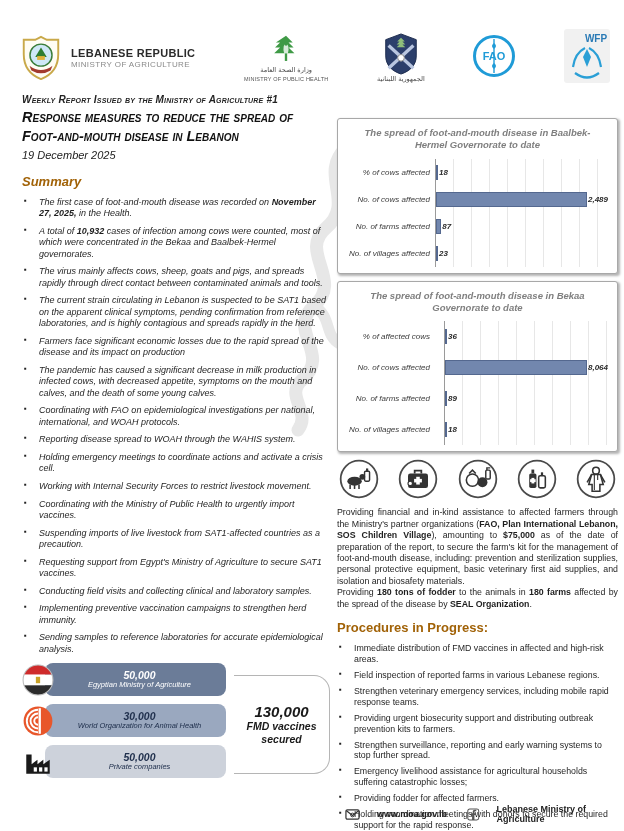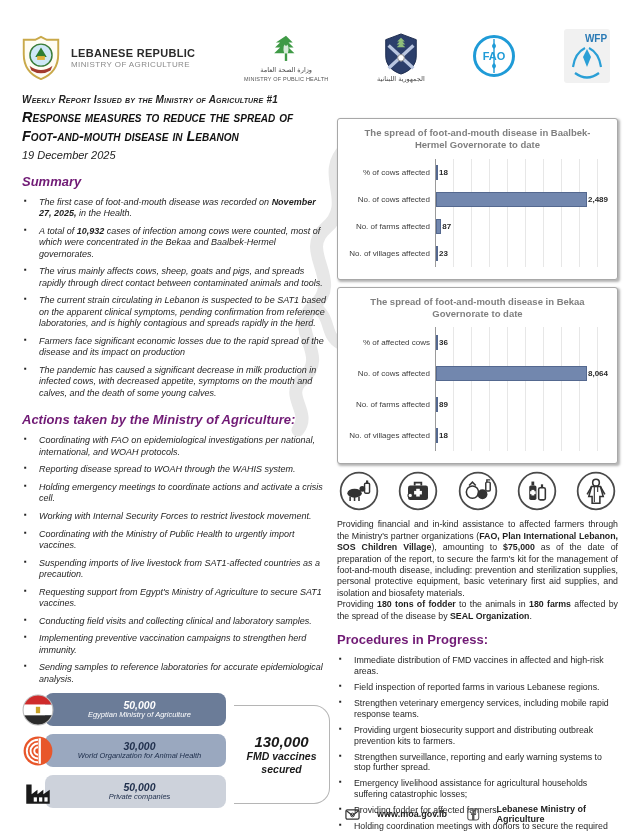--- a/index.html
+++ b/index.html
@@ -14,21 +14,21 @@
   .moa-text .t2{font-size:8px;color:#8a8a8a;letter-spacing:.4px;margin-top:2px;}
   .stack{display:flex;flex-direction:column;align-items:center;line-height:1.1;}
   .tiny-ar{font-size:6.5px;color:#444;margin-top:1px;font-family:"DejaVu Sans",sans-serif;}
   .tiny-en{font-size:5.5px;color:#555;letter-spacing:.2px;margin-top:1px;}
   
   .left-col{position:absolute;left:22px;top:94px;width:308px;z-index:2;font-style:italic;}
   .right-col{position:absolute;left:337px;top:118px;width:281px;z-index:2;}
   .kicker{font-size:10px;font-weight:bold;font-variant:small-caps;letter-spacing:.2px;color:#222;}
   .main-title{font-size:14.5px;font-weight:bold;font-variant:small-caps;line-height:1.3;margin-top:3px;color:#111;}
   .date-line{font-size:11px;margin-top:3px;color:#222;}
-  .section-h{font-size:13px;font-weight:bold;margin:13px 0 8px;color:#701a75;}
+  .section-h{font-size:13px;font-weight:bold;margin:13px 0 8px;color:#a16207;}
   ul.bullets{list-style:none;}
   .bullets li{position:relative;padding-left:17px;font-size:9px;line-height:1.28;margin-bottom:6px;color:#1f1f1f;}
   .bullets li::before{content:"▪";position:absolute;left:2px;top:-1px;font-size:8px;color:#222;}
   .b{font-weight:bold;}
   
   .vax{display:flex;margin-top:8px;align-items:stretch;}
   .vax-rows{width:204px;}
   .vax-row{display:flex;align-items:center;margin-bottom:8px;}
   .vax-icon{width:32px;height:32px;flex:0 0 32px;margin-right:-9px;position:relative;z-index:2;}
   .vax-icon svg{width:32px;height:32px;display:block;}
@@ -38,25 +38,25 @@
   .vax-bar .l{font-size:7.5px;line-height:1.15;}
   .shade-dark{background:#6b7c98;color:#fff;}
   .shade-medium{background:#9aa8bf;color:#20304d;}
   .shade-light{background:#cdd2db;color:#20304d;}
   .vax-total{flex:1;margin:12px 0 12px 8px;border:1px solid #b5b5b5;border-left:none;border-radius:0 16px 16px 0;
              display:flex;flex-direction:column;align-items:center;justify-content:center;padding:4px;}
   .vax-total .tv{font-size:15px;font-weight:bold;}
   .vax-total .tl{font-size:10.5px;font-weight:bold;text-align:center;line-height:1.25;}
   
   .chart-card{background:#fff;border:1px solid #a8a8a8;border-radius:3px;box-shadow:1.5px 1.5px 2.5px rgba(0,0,0,.3);
-              padding:8px 9px 12px;margin-bottom:7px;position:relative;}
+              padding:8px 9px 6px;margin-bottom:7px;position:relative;font-style:italic;}
   .chart-title{font-size:9.5px;font-weight:bold;text-align:center;line-height:1.3;margin:0 10px 7px;color:#7f7f7f;}
   .chart-row{display:flex;align-items:center;}
   #chart-0 .chart-row{height:27px;}
-  #chart-1 .chart-row{height:31px;}
+  #chart-1 .chart-row{height:31px;gap:9px;}
   .c-label{width:88px;text-align:right;padding-right:5px;font-size:8px;color:#3c3c3c;}
   .c-plot{flex:1;align-self:stretch;display:flex;align-items:center;border-left:1px solid #9a9a9a;
           background:repeating-linear-gradient(to right,transparent 0,transparent 17px,#e7e7e7 17px,#e7e7e7 18px);}
   .c-bar{height:15px;min-width:1px;}
   .c-val{font-size:8px;font-weight:bold;margin-left:1px;white-space:nowrap;color:#2a2a2a;}
   
   .stamps{display:flex;justify-content:space-between;padding:0 2px;margin:4px 0 8px;}
   .stamps svg{width:40px;height:40px;}
   
   .assist p{font-size:8.8px;text-align:justify;line-height:1.3;color:#1f1f1f;}
@@ -144,21 +144,20 @@
     <div class="section-h">Summary</div>
     <ul class="bullets" id="summary-list">
         <li><span>The first case of foot-and-mouth disease was recorded on </span><span class="b">November 27, 2025,</span><span> in the Health.</span></li>
         <li><span>A total of </span><span class="b">10,932</span><span> cases of infection among cows were counted, most of which were concentrated in the Bekaa and Baalbek-Hermel governorates.</span></li>
         <li><span>The virus mainly affects cows, sheep, goats and pigs, and spreads rapidly through direct contact between contaminated animals and tools.</span></li>
         <li><span>The current strain circulating in Lebanon is suspected to be SAT1 based on the apparent clinical symptoms, pending confirmation from reference laboratories, and is highly contagious and spreads rapidly in the herd.</span></li>
         <li><span>Farmers face significant economic losses due to the rapid spread of the disease and its impact on production</span></li>
         <li><span>The pandemic has caused a significant decrease in milk production in infected cows, with decreased appetite, symptoms on the mouth and calves, and the death of some young calves.</span></li>
       </ul>
 
-    <div class="section-h">Actions taken by the Ministry of Agriculture:</div>
     <ul class="bullets" id="actions-list">
         <li>Coordinating with FAO on epidemiological investigations per national, international, and WOAH protocols.</li>
         <li>Reporting disease spread to WOAH through the WAHIS system.</li>
         <li>Holding emergency meetings to coordinate actions and activate a crisis cell.</li>
         <li>Working with Internal Security Forces to restrict livestock movement.</li>
         <li>Coordinating with the Ministry of Public Health to urgently import vaccines.</li>
         <li>Suspending imports of live livestock from SAT1-affected countries as a precaution.</li>
         <li>Requesting support from Egypt's Ministry of Agriculture to secure SAT1 vaccines.</li>
         <li>Conducting field visits and collecting clinical and laboratory samples.</li>
         <li>Implementing preventive vaccination campaigns to strengthen herd immunity.</li>

